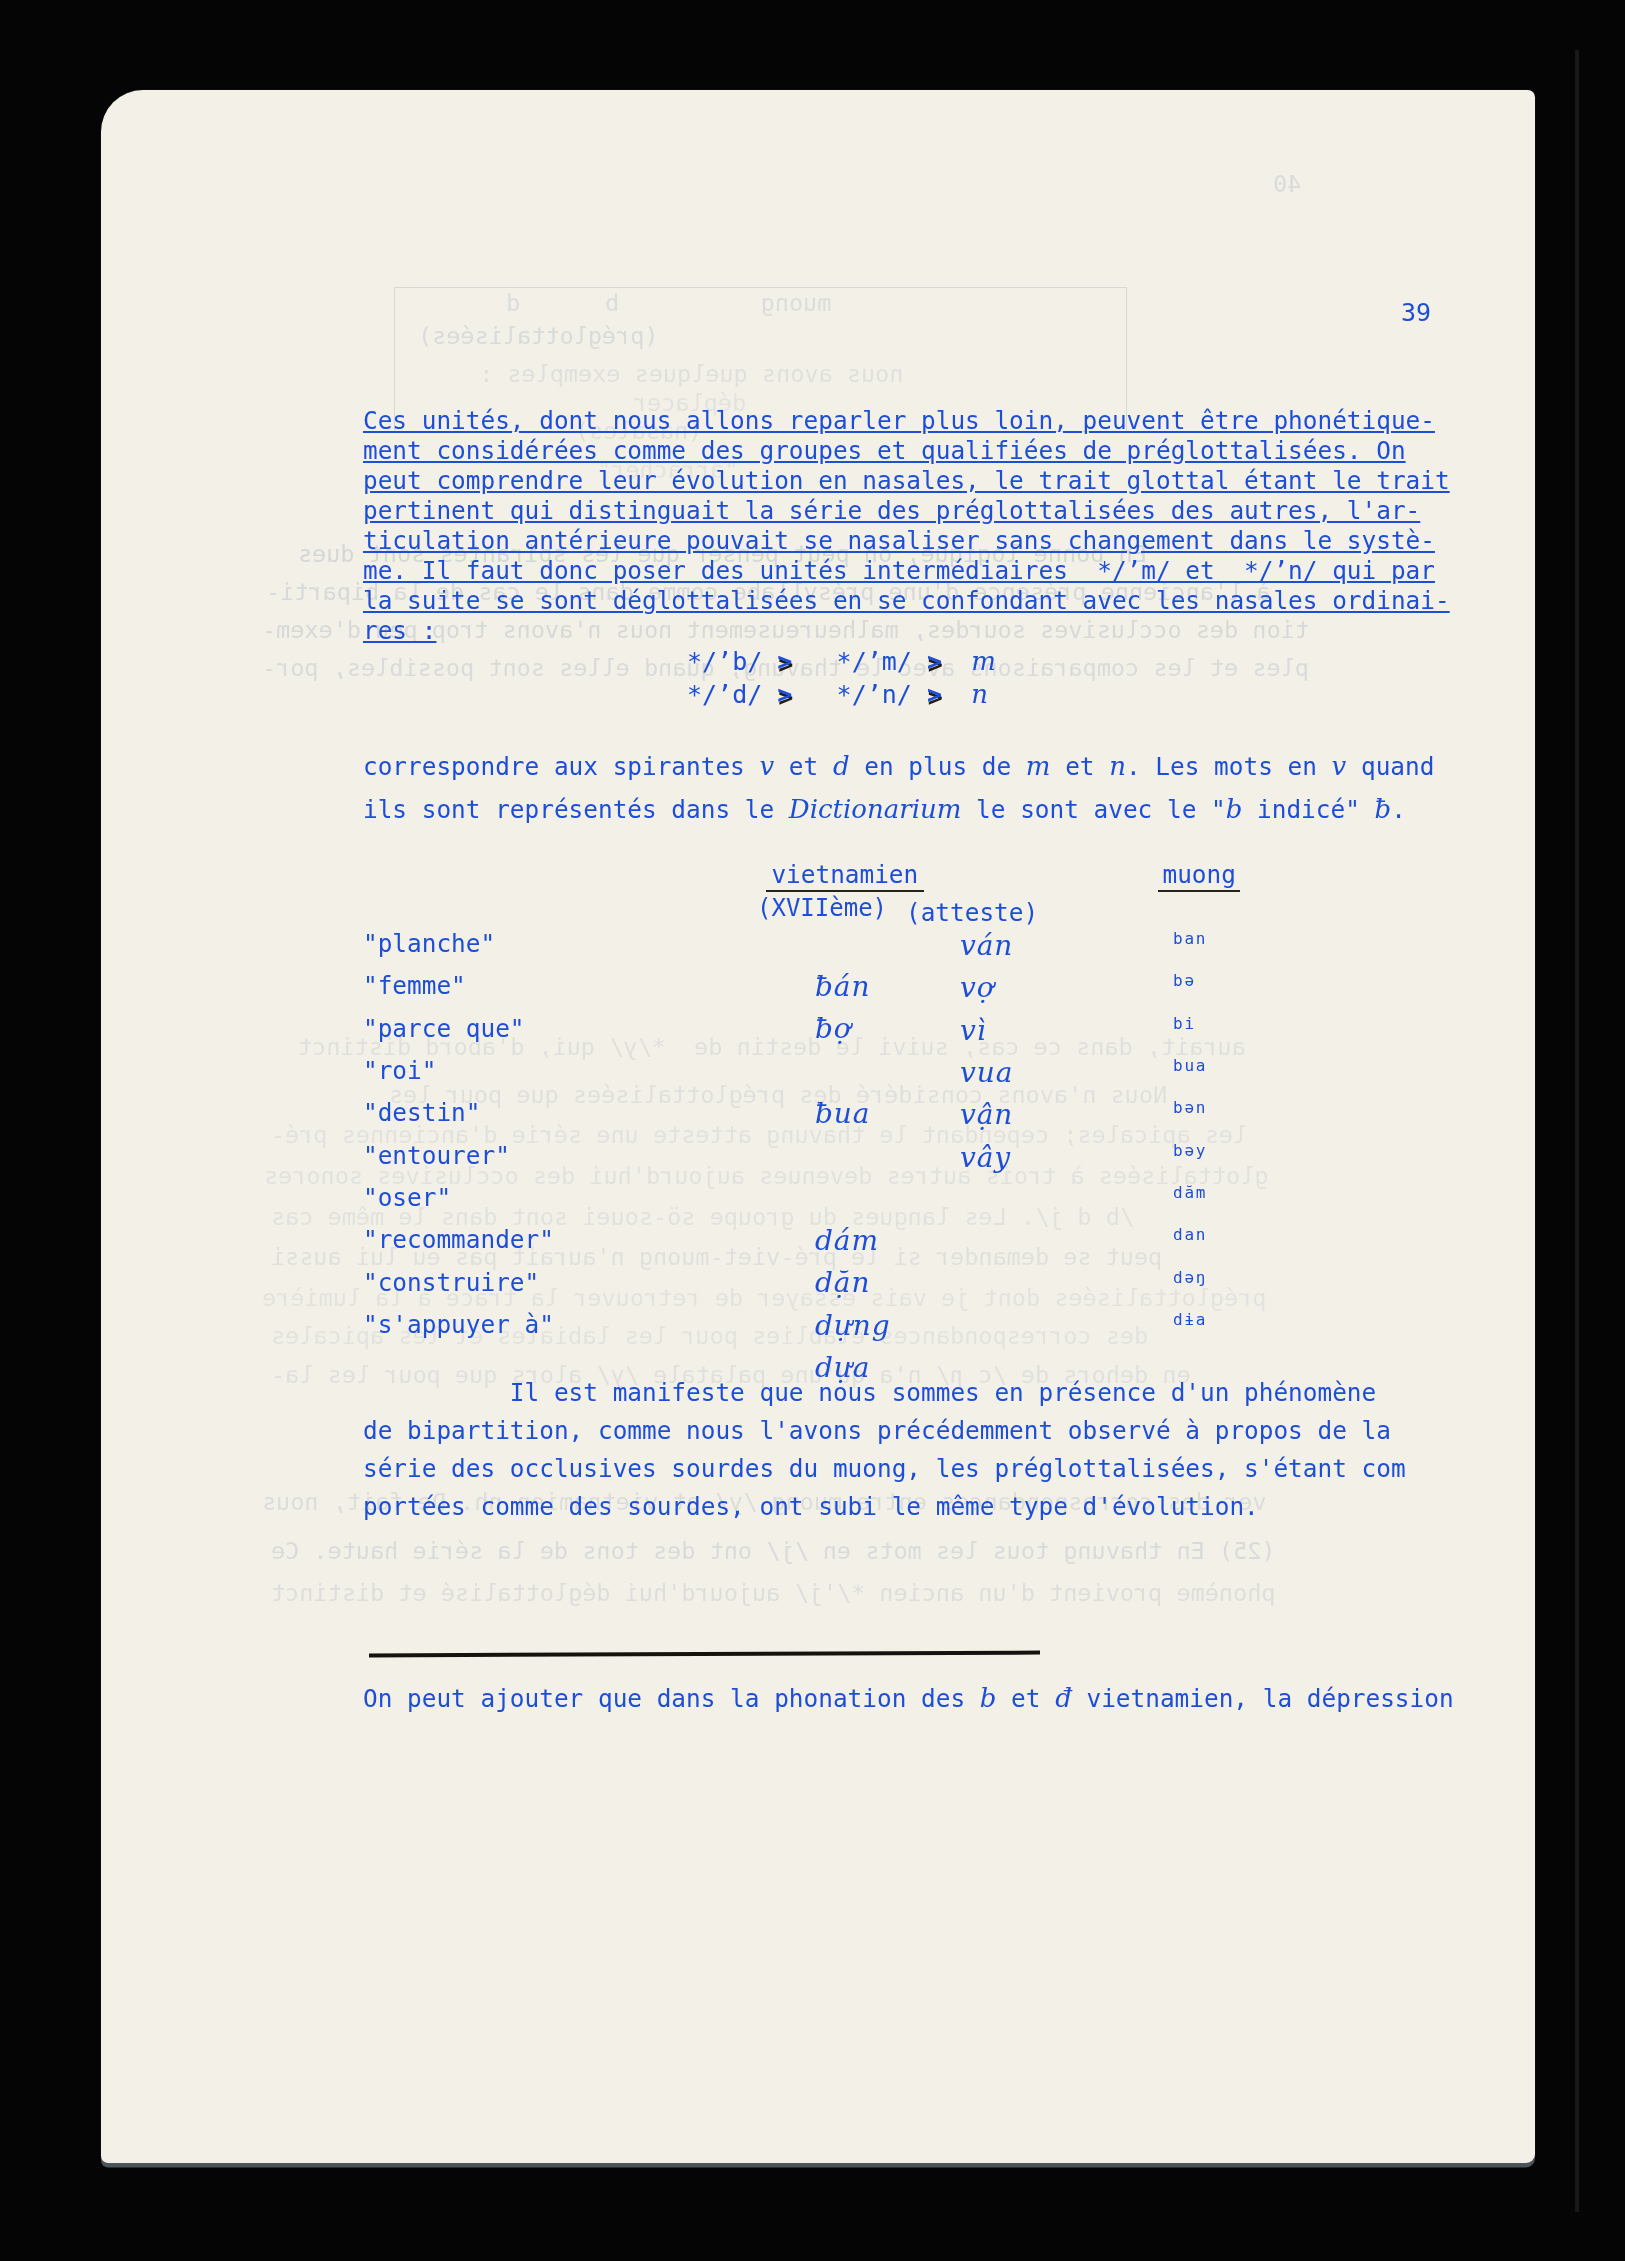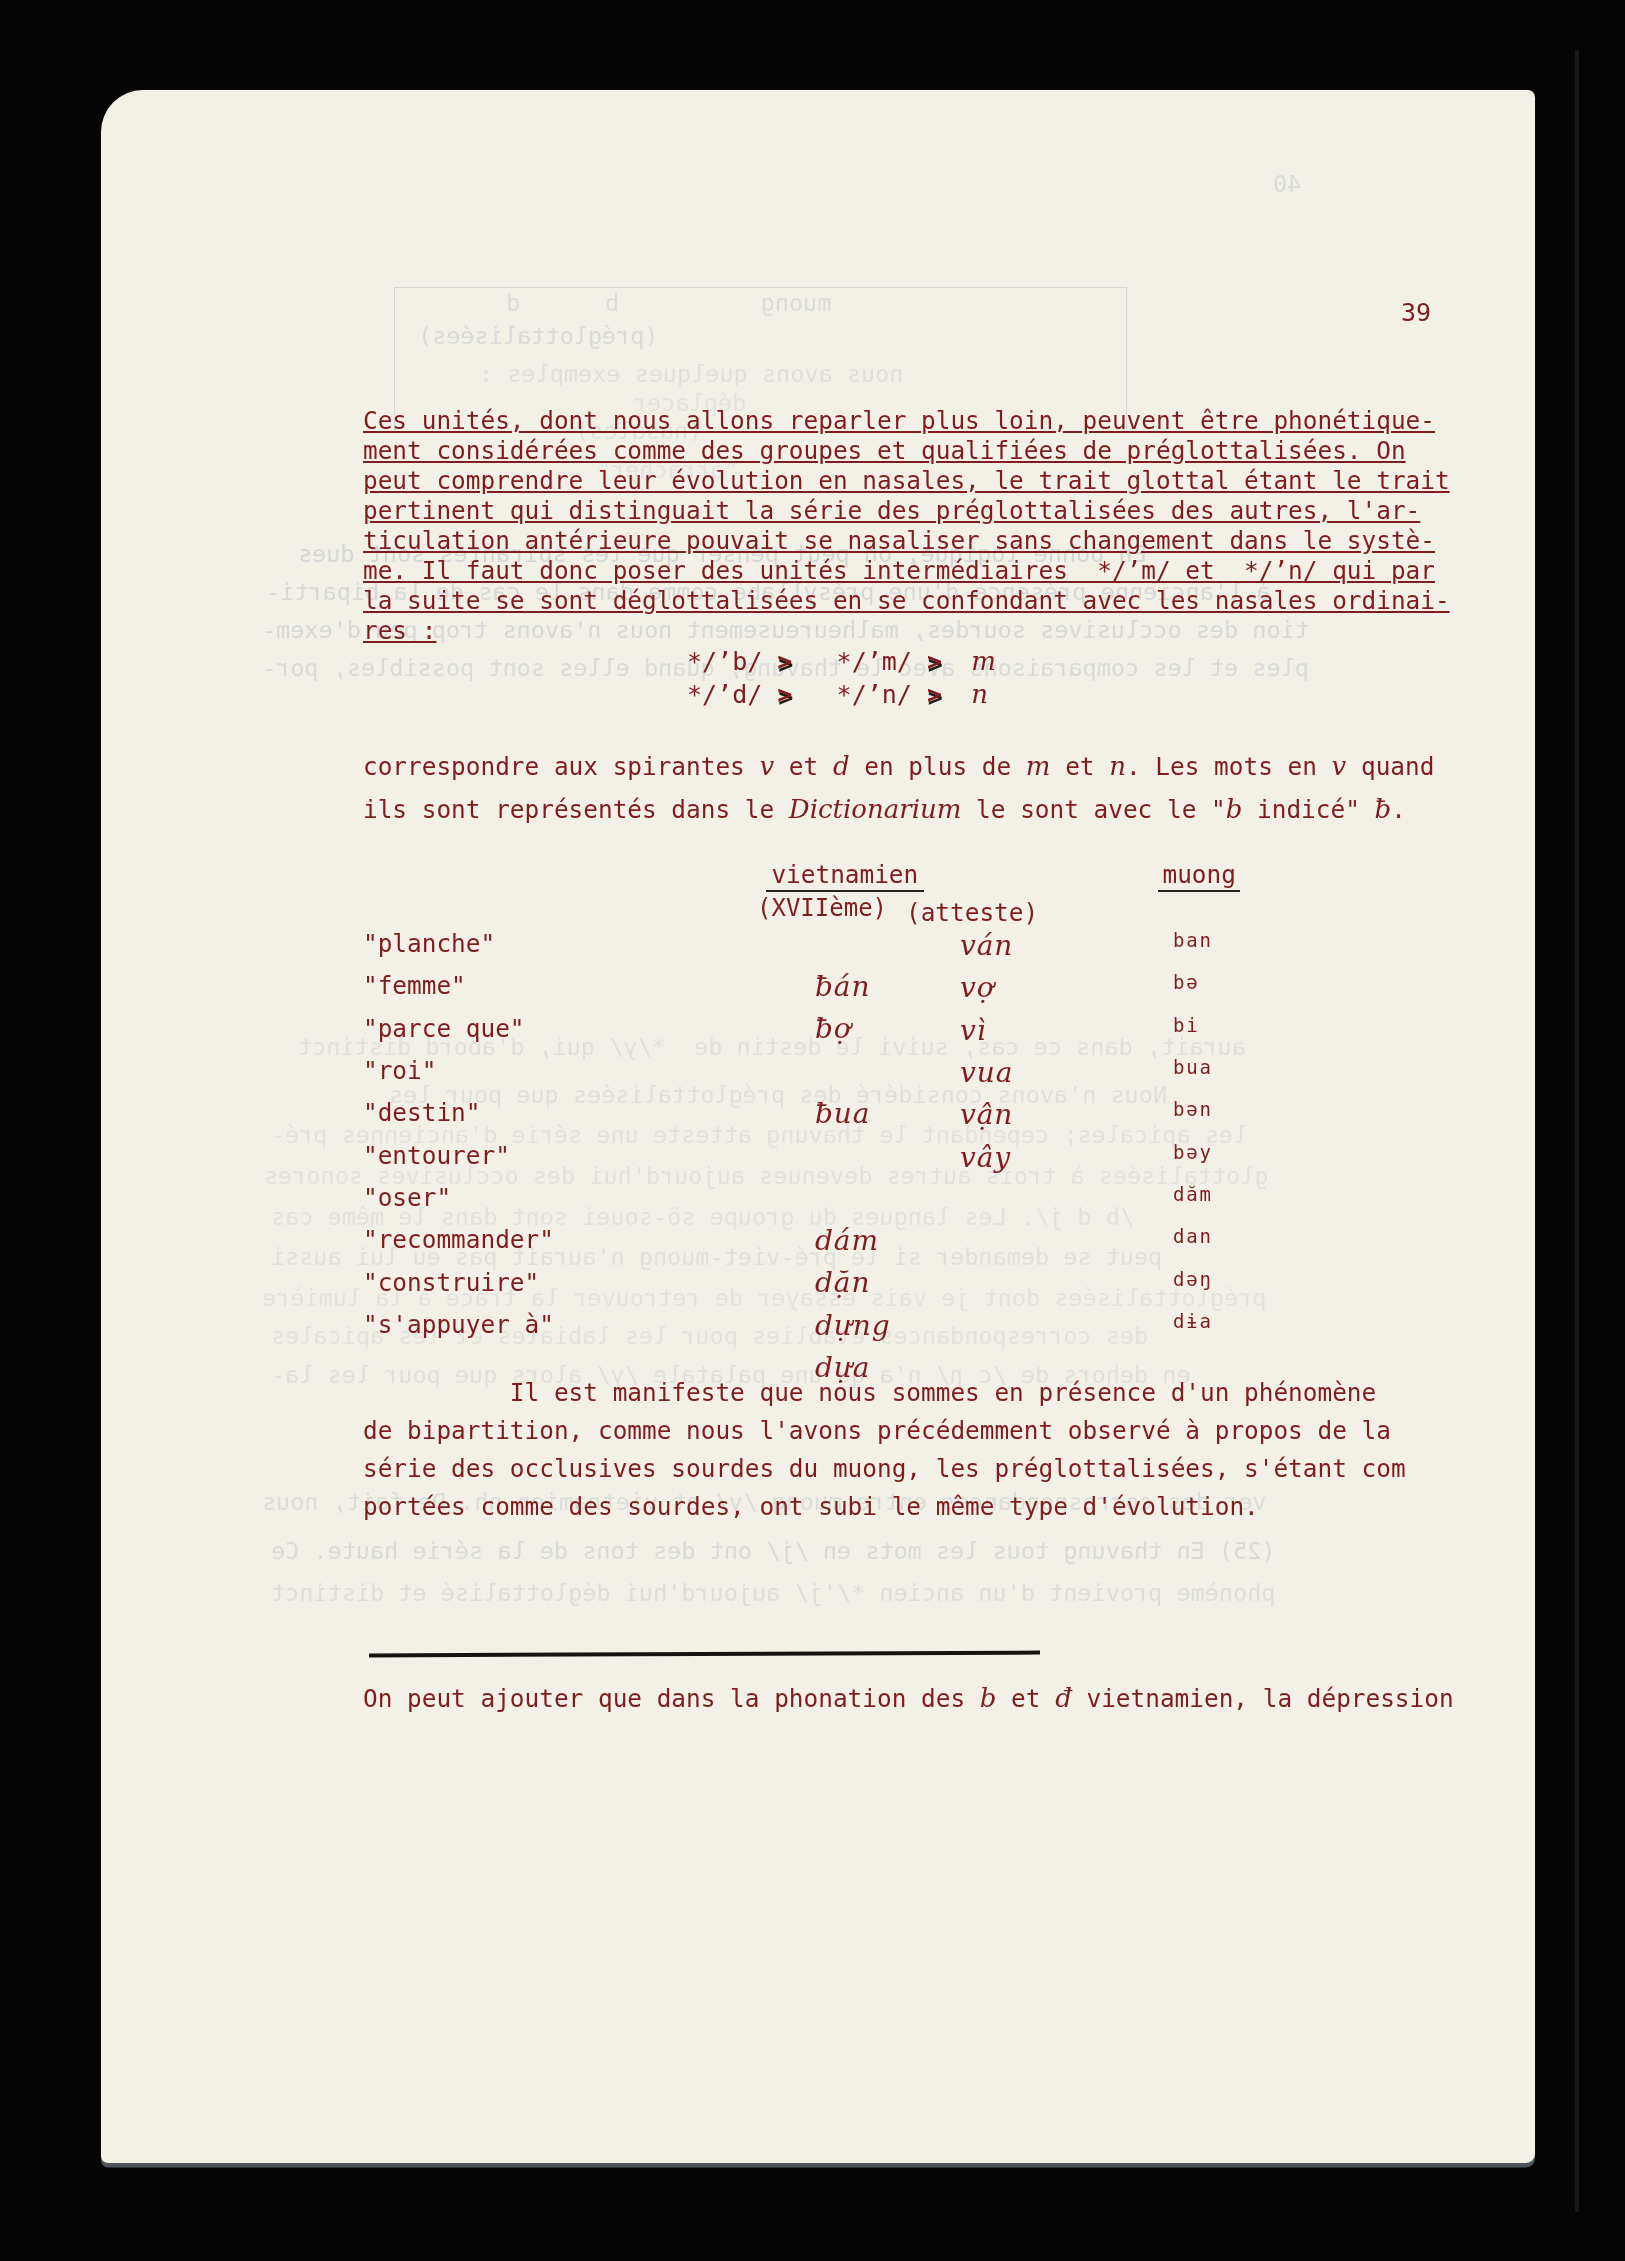--- a/index.html
+++ b/index.html
@@ -9,42 +9,42 @@
     font-family:"DejaVu Sans Mono", monospace;
   }
   #photo{position:absolute;inset:0;}
   #spine{position:absolute;left:1575px;top:50px;width:3.6px;height:2162px;background:#181818;}
   #page{
     position:absolute;left:101px;top:90px;width:1434px;height:2073px;
     background:#f3f0e7;
     border-radius:42px 7.2px 9px 7.2px;
     box-shadow:0 4.5px 0 rgba(165,182,196,.45), 0 0 0 0.9px rgba(255,255,255,.04);
   }
-  .ink{color:#7f1d1d;}
+  .ink{color:#1d4ed8;}
   .block{position:absolute;white-space:pre;}
   .tl{white-space:pre;}
   .mono27{font-size:24.4px;}
   #para1{left:262px;top:316px;line-height:30px;text-decoration:underline;}
   #formula{left:586px;top:555px;line-height:33px;font-size:25px;}
   #para2{left:262px;top:655px;line-height:43px;}
   #closing{left:262px;top:1284px;line-height:38px;}
   #footnote{left:262px;top:1594px;line-height:29px;}
   #pageno{left:1300px;top:208px;font-size:25px;}
   
   #vn-header{left:665px;top:770px;font-size:24.4px;border-bottom:2.7px solid #25211c;padding:0 5.4px 0.9px 5.4px;}
   #mu-header{left:1057px;top:770px;font-size:24.4px;border-bottom:2.7px solid #25211c;padding:0 4.5px 0.9px 4.5px;}
   #sub-xvii{left:624px;top:804px;font-size:24px;margin-left:32px;}
   #sub-act{left:805px;top:808px;font-size:24.4px;}
   #tablerows{left:262px;top:839px;width:995px;height:425px;}
   .trow{position:absolute;left:0;width:995px;height:43px;}
   .cell{position:absolute;top:0;white-space:pre;}
   .c-gloss{left:0;font-size:24.4px;}
   .c-xvii{left:452px;margin-top:41px;}
   .c-act{left:597px;}
-  .c-mu{left:810px;font-size:19px;letter-spacing:1.8px;text-align:right;}
+  .c-mu{left:810px;font-size:16px;letter-spacing:1.8px;text-align:right;}
   .vnit{font-family:"DejaVu Serif", serif;font-style:italic;font-size:28px;letter-spacing:0.9px;}
   
   .s-i{font-family:"DejaVu Serif", serif;font-style:italic;font-size:26px;}
   .s-a{font-weight:bold;letter-spacing:-0.9px;text-shadow:0.9px 2.7px 0 #211d19;}
   #rule{position:absolute;left:268px;top:1562px;width:671px;height:3.6px;background:#15120f;transform:rotate(-0.25deg);}
   
   #bleed{position:absolute;inset:0;z-index:1;}
   .frag{
     position:absolute;white-space:pre;font-size:23.5px;
     color:#7e93ab;transform:scaleX(-1);

